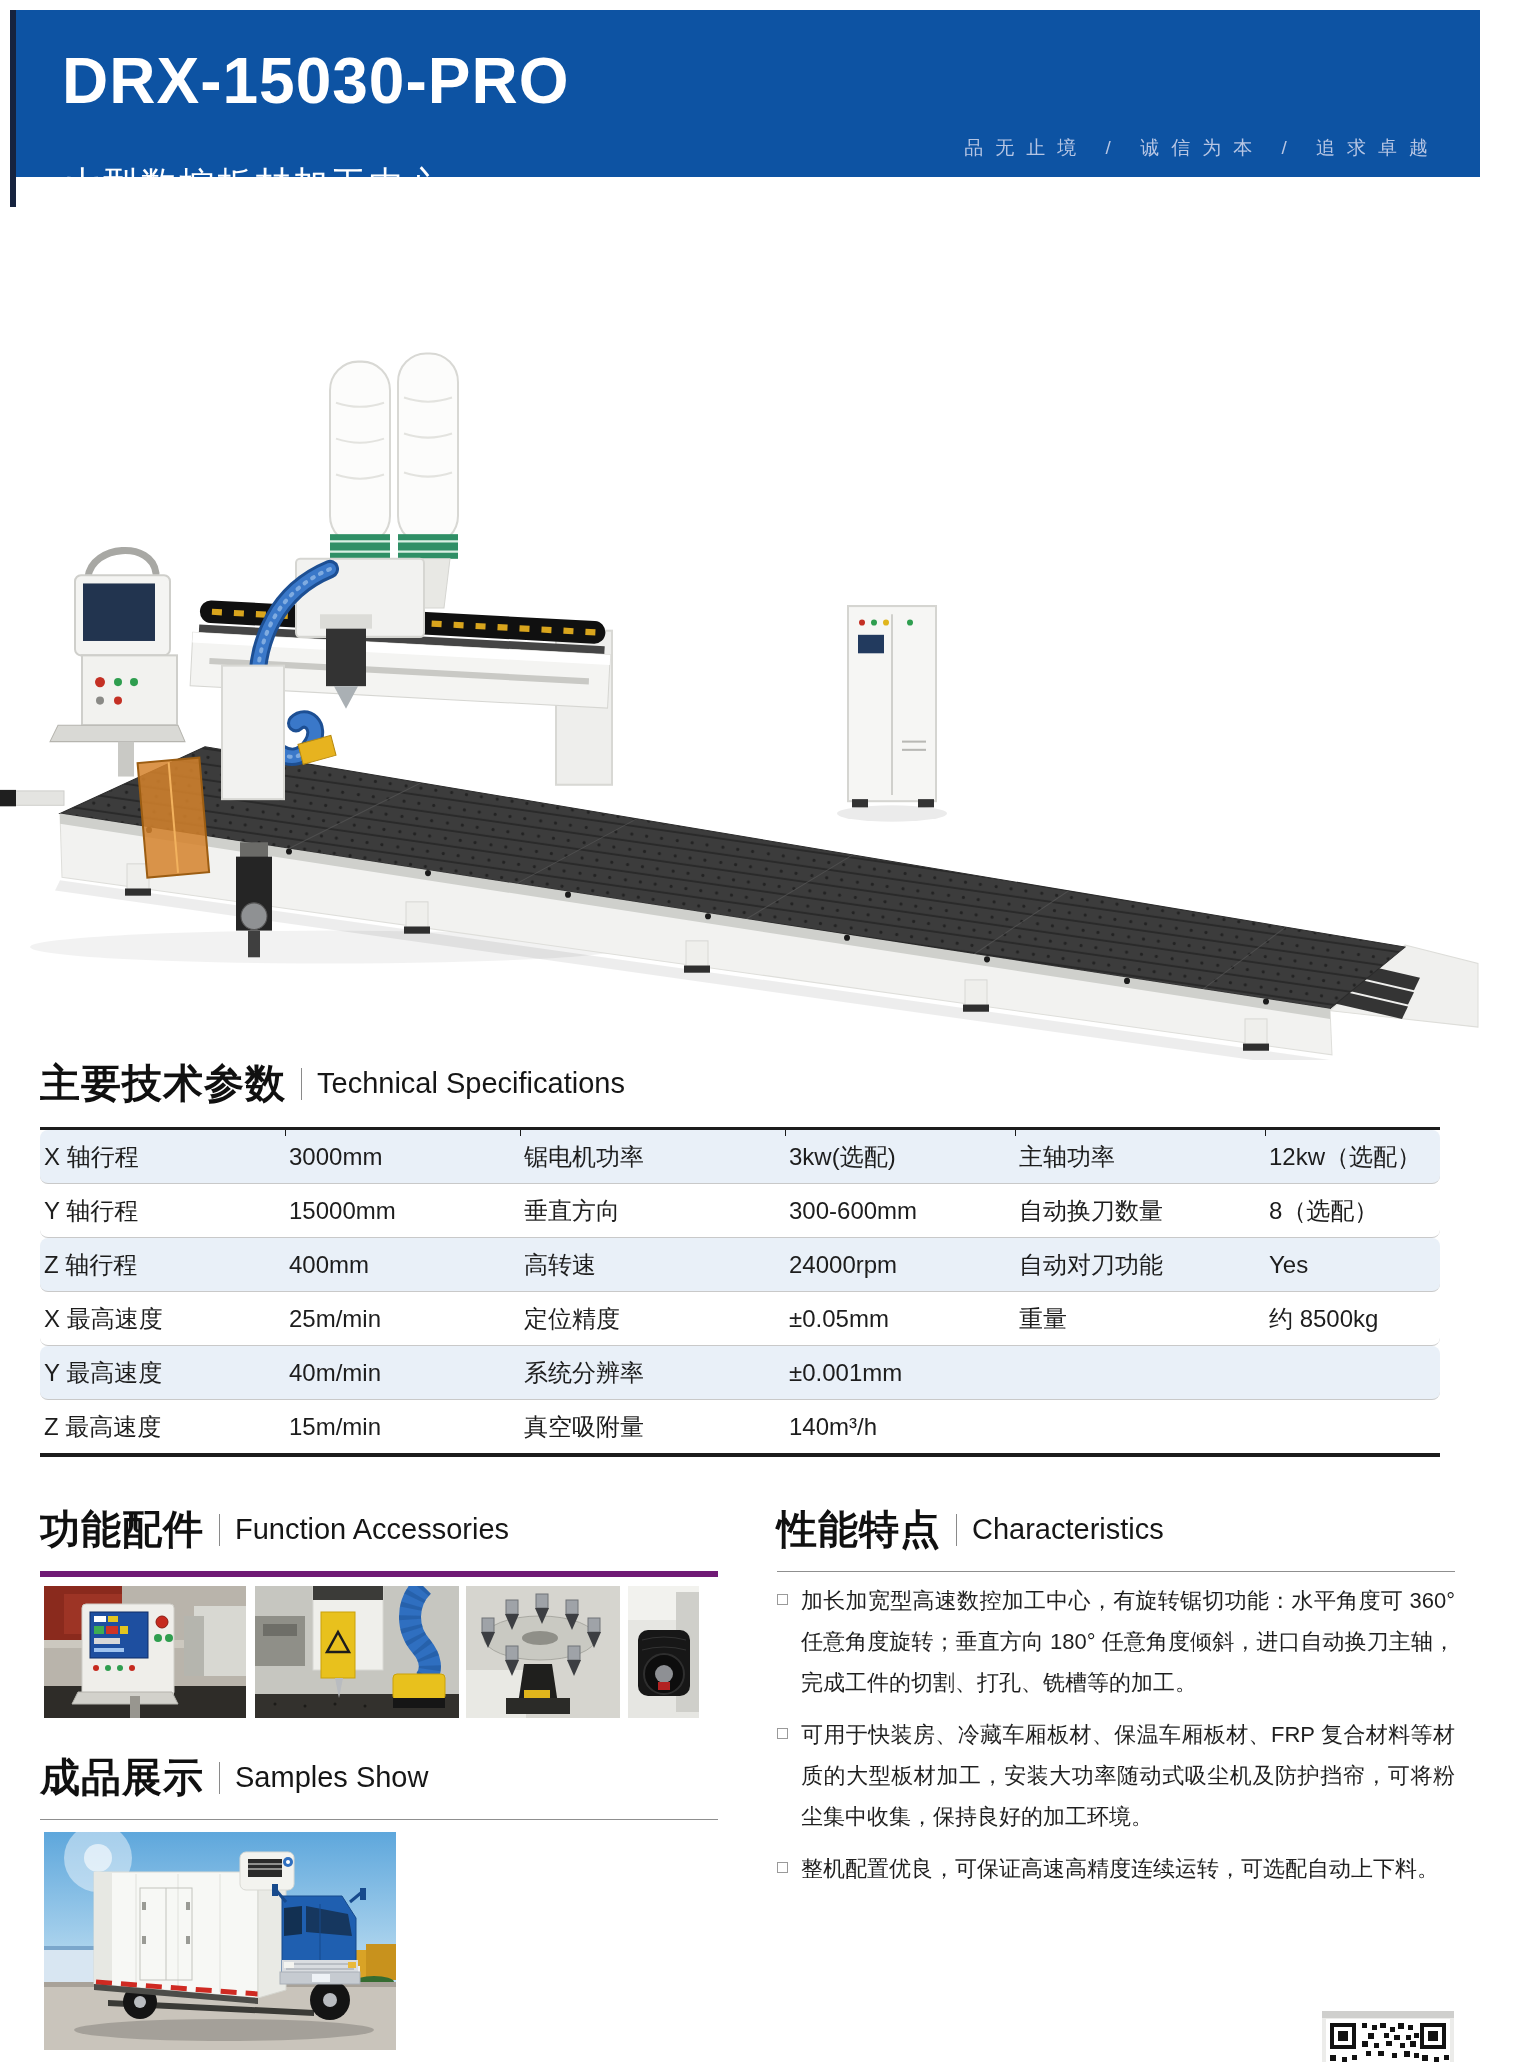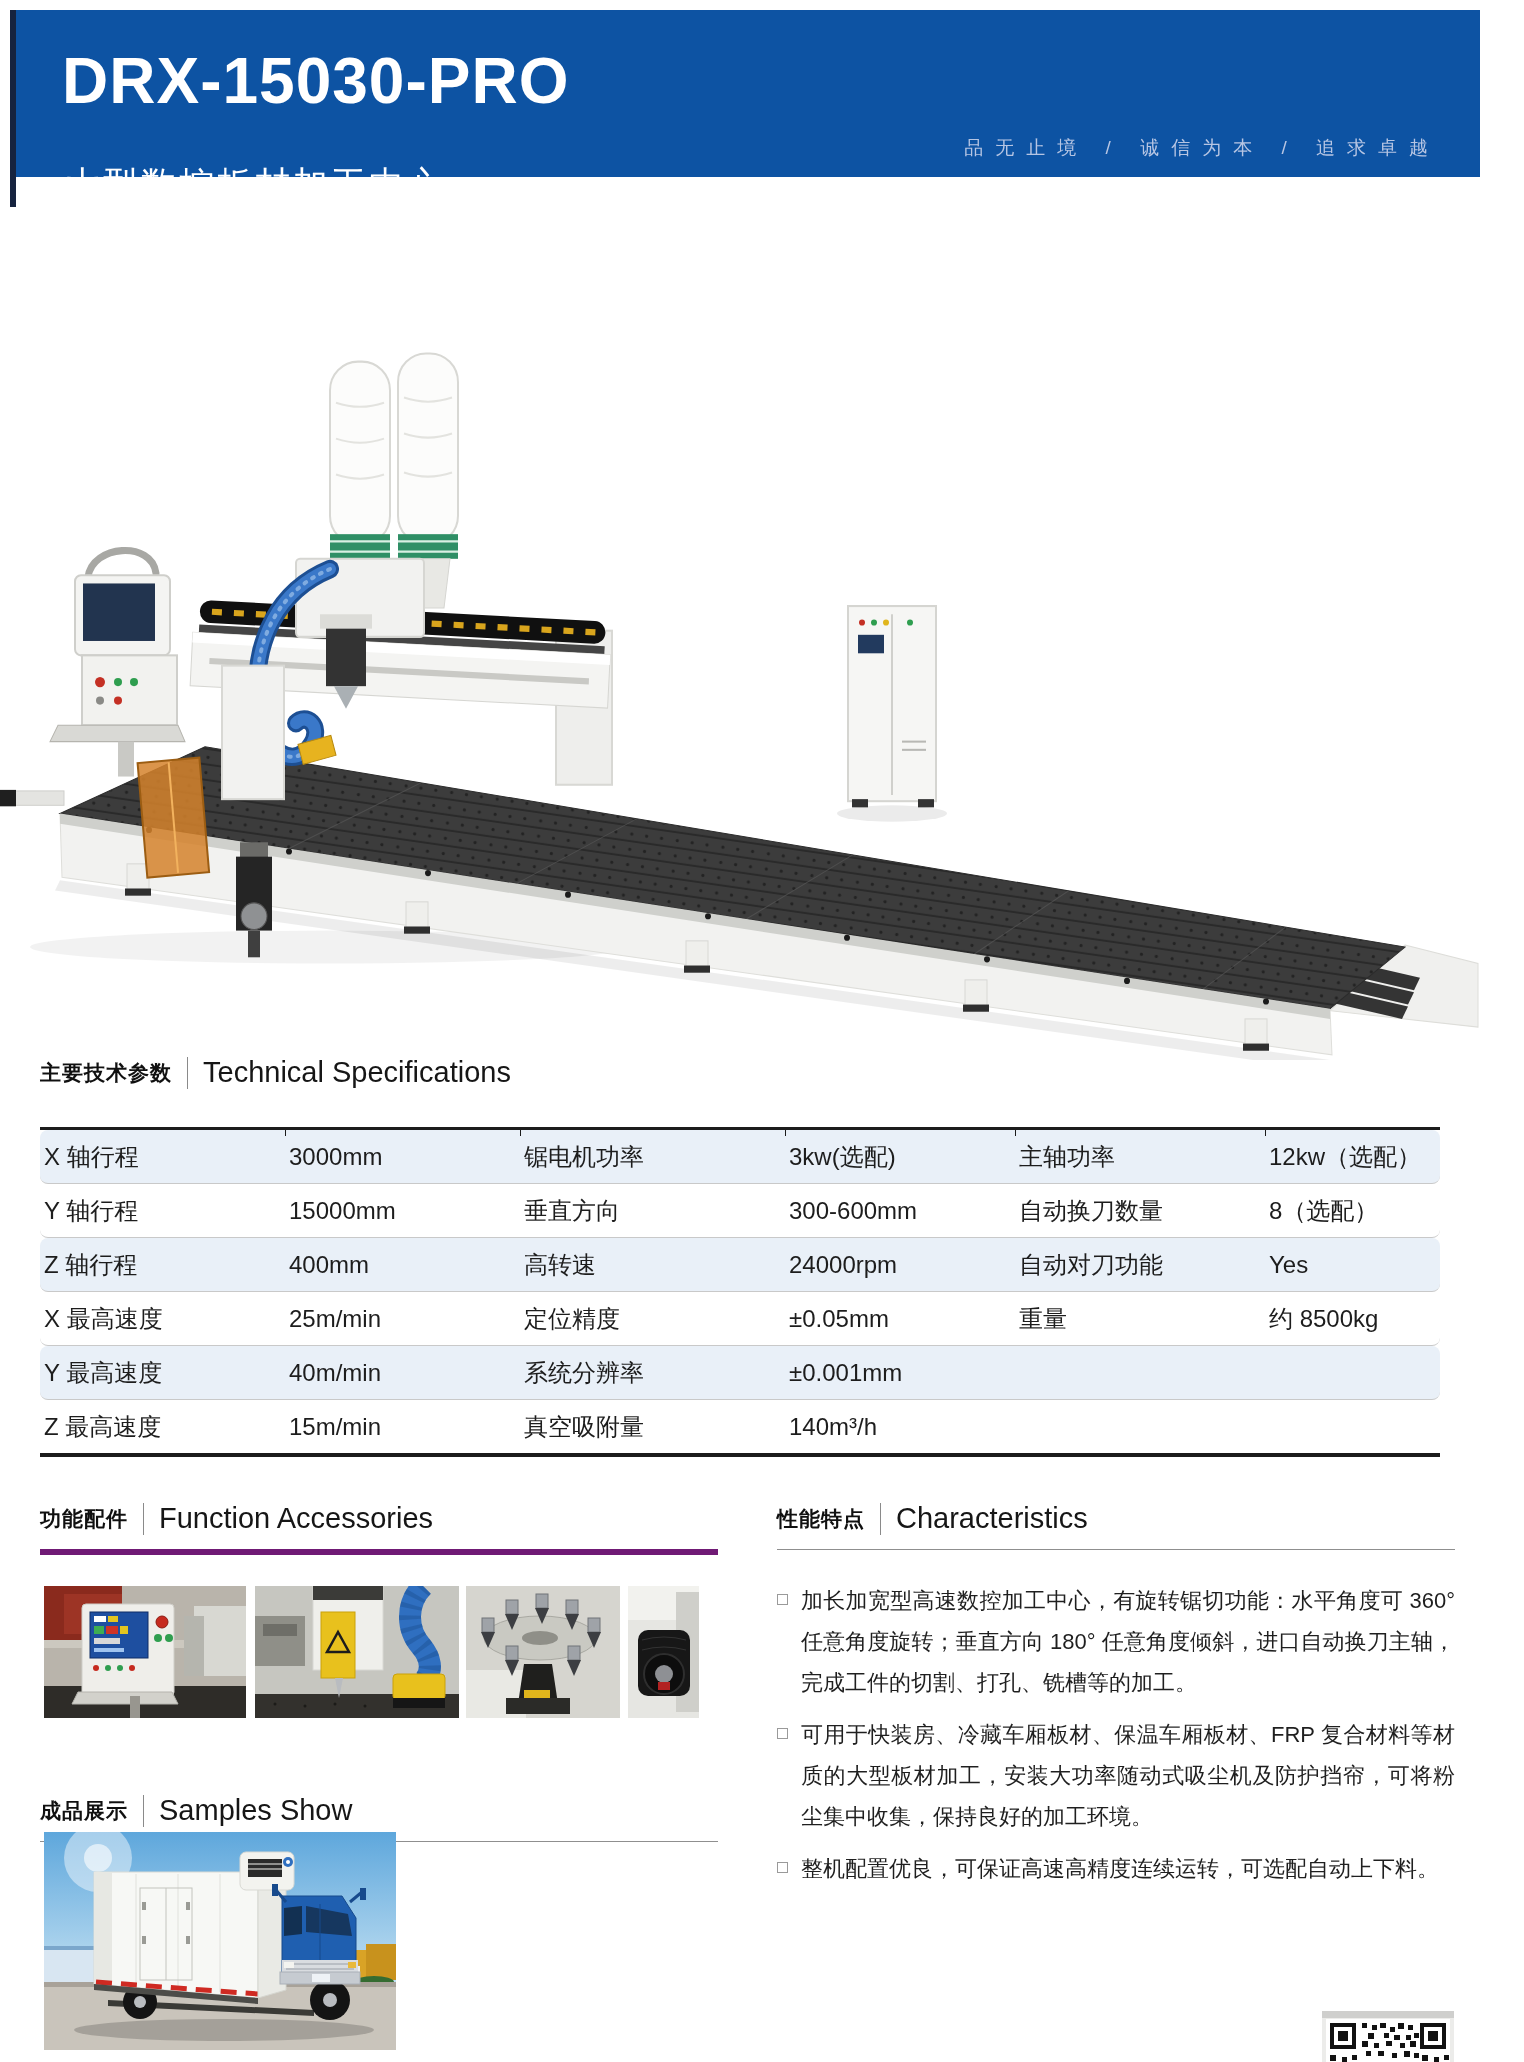--- a/index.html
+++ b/index.html
@@ -11,27 +11,27 @@
   .header{position:absolute;left:16px;top:10px;width:1464px;height:167px;background:#0d53a3;}
   .title{position:absolute;left:46px;top:34px;font-size:64px;font-weight:bold;color:#fff;letter-spacing:1px;white-space:nowrap;}
   .subtitle{position:absolute;left:49px;top:122px;font-size:35px;font-weight:400;color:#fff;letter-spacing:3px;white-space:nowrap;margin-top:29px;}
   .slogan{position:absolute;right:40px;bottom:16px;font-size:19px;color:#b6c5e3;letter-spacing:12px;white-space:nowrap;}
 
   
   .machine{position:absolute;left:0;top:300px;width:1524px;height:760px;}
 
   
   .sec-head{display:flex;align-items:center;gap:15px;}
-  .sec-zh{font-size:21px;font-weight:bold;color:#101010;letter-spacing:1px;white-space:nowrap;}
+  .sec-zh{font-size:40px;font-weight:bold;color:#101010;letter-spacing:1px;white-space:nowrap;}
   .sec-bar{width:1px;height:32px;background:#8a8a8a;}
   .sec-en{font-size:29px;color:#161616;white-space:nowrap;}
   .spec-head{position:absolute;left:40px;top:1056px;}
   .acc-head{position:absolute;left:40px;top:1502px;width:678px;padding-bottom:14px;border-bottom:6px solid #701a75;}
   .char-head{position:absolute;left:777px;top:1502px;width:678px;padding-bottom:14px;border-bottom:1px solid #8f8f8f;}
-  .samples-head{position:absolute;left:40px;top:1750px;width:678px;padding-bottom:14px;border-bottom:1px solid #8f8f8f;margin-top:44px;}
+  .samples-head{position:absolute;left:40px;top:1750px;width:678px;padding-bottom:14px;border-bottom:1px solid #8f8f8f;}
 
   
   .specs-table{position:absolute;left:40px;top:1127px;width:1400px;
                border-top:3px solid #1c1c1c;border-bottom:4px solid #1c1c1c;}
   .spec-row{display:grid;grid-template-columns:245px 235px 265px 230px 250px 1fr;
             height:53px;align-items:center;border-bottom:1px solid #c9c9c9;border-radius:8px;}
   .spec-row:last-child{border-bottom:none;}
   .spec-row.odd{background:#e9f0f8;}
   .spec-cell{font-size:24px;color:#1d1d1d;padding-left:4px;white-space:nowrap;}
   .tick{position:absolute;top:0;width:1px;height:6px;background:#1c1c1c;}

